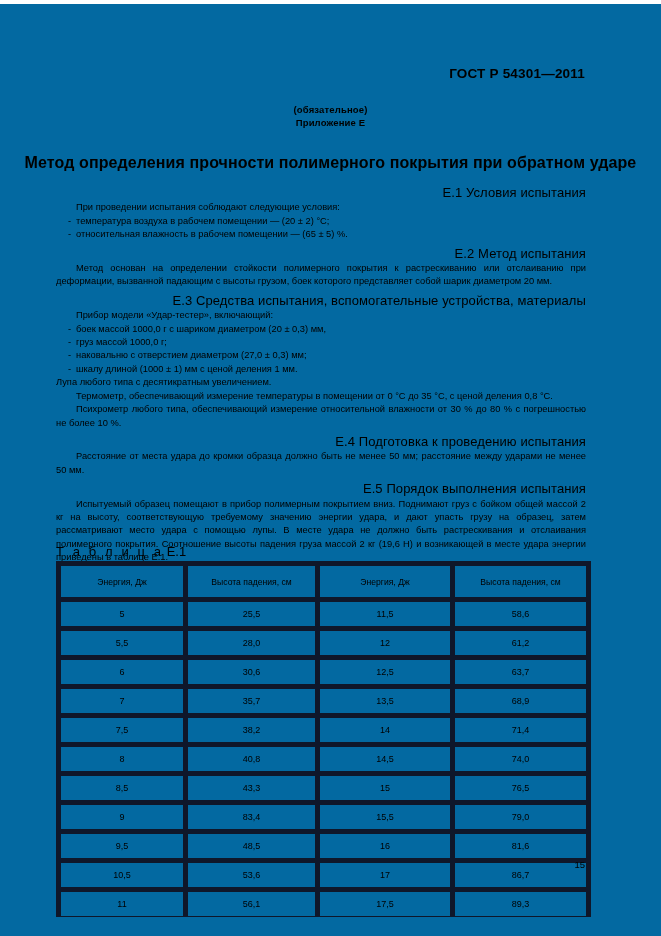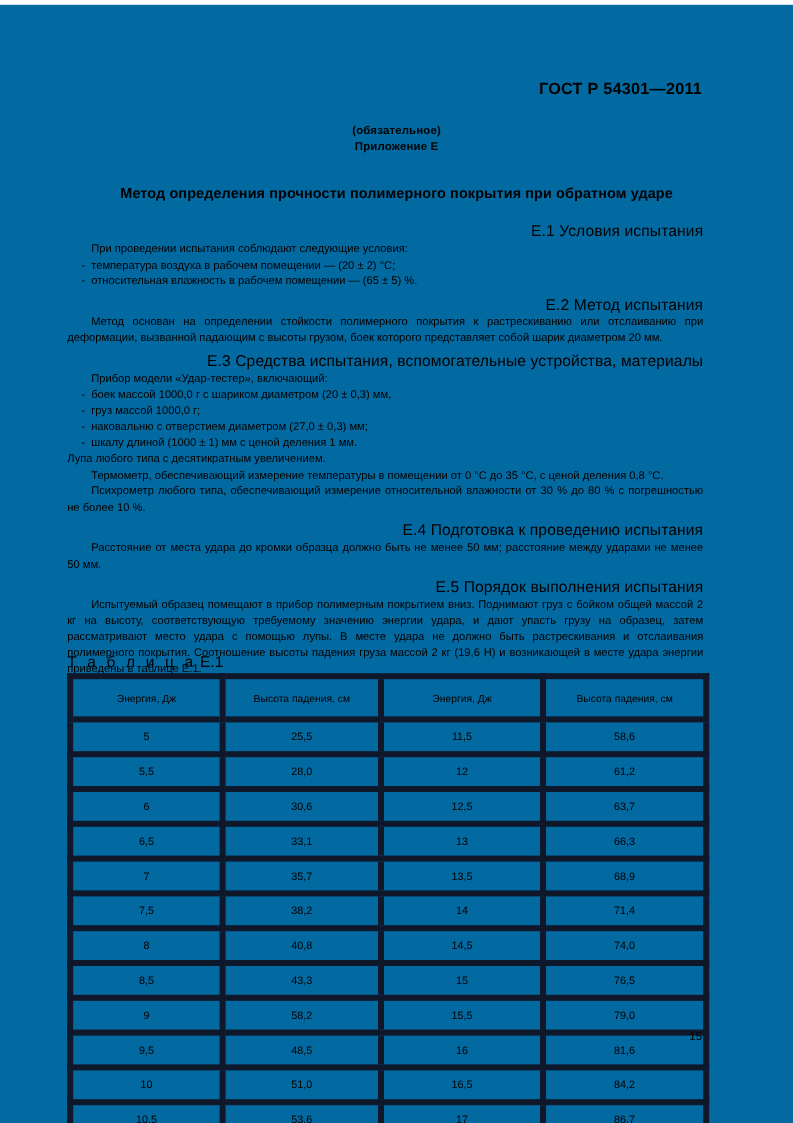--- a/index.html
+++ b/index.html
@@ -47,21 +47,21 @@
   }
   .appendix-block div { letter-spacing: 0.15px; }
 
   
   .main-title {
     position: absolute;
     top: 150px;
     left: 0;
     width: 661px;
     text-align: center;
-    font-size: 12px;
+    font-size: 16px;
     font-weight: bold;
     letter-spacing: 0.1px;
   }
 
   
   .content {
     position: absolute;
     top: 182px;
     left: 56px;
     width: 530px;
@@ -237,26 +237,20 @@
             <td>12</td>
             <td>61,2</td>
           </tr>
           <tr>
             <td>6</td>
             <td>30,6</td>
             <td>12,5</td>
             <td>63,7</td>
           </tr>
           <tr>
-            <td>6,5</td>
-            <td>33,1</td>
-            <td>13</td>
-            <td>66,3</td>
-          </tr>
-          <tr>
             <td>7</td>
             <td>35,7</td>
             <td>13,5</td>
             <td>68,9</td>
           </tr>
           <tr>
             <td>7,5</td>
             <td>38,2</td>
             <td>14</td>
             <td>71,4</td>
@@ -268,37 +262,31 @@
             <td>74,0</td>
           </tr>
           <tr>
             <td>8,5</td>
             <td>43,3</td>
             <td>15</td>
             <td>76,5</td>
           </tr>
           <tr>
             <td>9</td>
-            <td>58,2</td>
+            <td>83,4</td>
             <td>15,5</td>
             <td>79,0</td>
           </tr>
           <tr>
             <td>9,5</td>
             <td>48,5</td>
             <td>16</td>
             <td>81,6</td>
           </tr>
           <tr>
-            <td>10</td>
-            <td>51,0</td>
-            <td>16,5</td>
-            <td>84,2</td>
-          </tr>
-          <tr>
             <td>10,5</td>
             <td>53,6</td>
             <td>17</td>
             <td>86,7</td>
           </tr>
           <tr>
             <td>11</td>
             <td>56,1</td>
             <td>17,5</td>
             <td>89,3</td>

